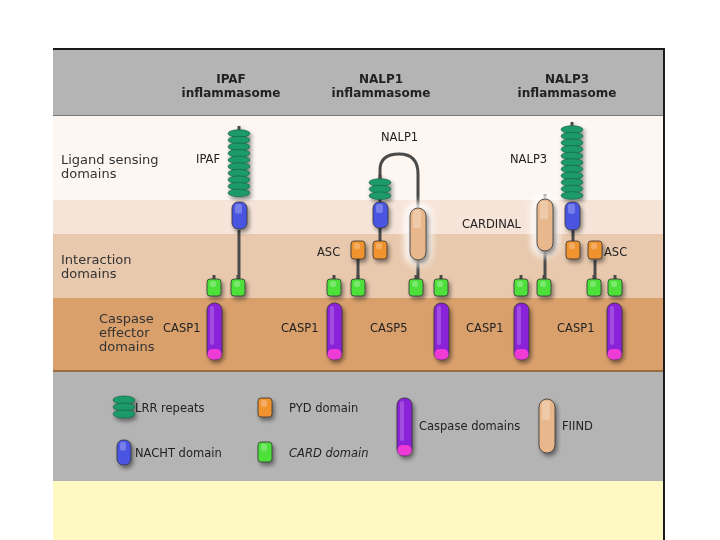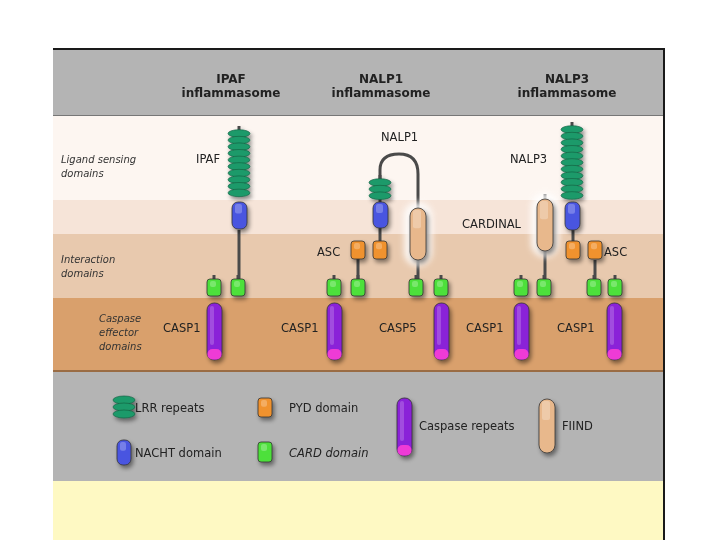--- a/index.html
+++ b/index.html
@@ -1,20 +1,20 @@
 <!DOCTYPE html>
 <html><head>
 <meta charset="utf-8">
 <style>
   html, body { margin:0; padding:0; background:#ffffff; }
   body { width:720px; height:540px; position:relative; overflow:hidden; font-family:"DejaVu Sans", sans-serif; }
   #frame { position:absolute; left:53px; top:48px; width:612px; height:533px; border-top:2px solid #1a1a1a; border-right:2px solid #1a1a1a; border-bottom:1px solid #555; box-sizing:border-box; background:#fef9c3; overflow:hidden;padding-left:39px; }
   .band { position:absolute; left:0; width:100%; }
   .hdr { position:absolute; text-align:center; font-weight:bold; font-size:12px; line-height:14px; color:#222; }
-  .rowlabel { position:absolute; left:8px; font-size:10px; line-height:14px; color:#333;font-style:italic; }
+  .rowlabel { position:absolute; left:8px; font-size:13px; line-height:14px; color:#333; }
   .plabel { position:absolute; font-size:11.5px; color:#222; white-space:nowrap; }
   svg { position:absolute; left:0; top:0; }
   .leglabel { position:absolute; font-size:11.5px; color:#222; white-space:nowrap;text-align:center; }
 </style>
 </head>
 <body>
 
 <div id="frame">
 
   <div class="band" style="top:0;height:65px;background:#b4b4b4;border-bottom:1px solid #777;"></div>
@@ -52,29 +52,29 @@
   </div>
 
   <div class="plabel" style="left:143px;top:102px;">IPAF</div>
   <div class="plabel" style="left:328px;top:80px;">NALP1</div>
   <div class="plabel" style="left:457px;top:102px;">NALP3</div>
   <div class="plabel" style="left:409px;top:167px;">CARDINAL</div>
   <div class="plabel" style="left:264px;top:195px;">ASC</div>
   <div class="plabel" style="left:551px;top:195px;">ASC</div>
   <div class="plabel" style="left:110px;top:271px;">CASP1</div>
   <div class="plabel" style="left:228px;top:271px;">CASP1</div>
-  <div class="plabel" style="left:326px;top:271px;">CASP5</div>
+  <div class="plabel" style="left:317px;top:271px;">CASP5</div>
   <div class="plabel" style="left:413px;top:271px;">CASP1</div>
   <div class="plabel" style="left:504px;top:271px;">CASP1</div>
 
   <div class="leglabel" style="left:82px;top:351px;">LRR repeats</div>
   <div class="leglabel" style="left:82px;top:396px;">NACHT domain</div>
   <div class="leglabel" style="left:236px;top:351px;">PYD domain</div>
   <div class="leglabel" style="left:236px;top:396px;font-style:italic;">CARD domain</div>
-  <div class="leglabel" style="left:366px;top:369px;">Caspase repeats</div>
+  <div class="leglabel" style="left:366px;top:369px;">Caspase domains</div>
   <div class="leglabel" style="left:509px;top:369px;">FIIND</div>
 
   <svg id="shapes" width="612" height="431">
     <defs>
       <filter id="sh" x="-50%" y="-50%" width="200%" height="200%">
         <feDropShadow dx="2" dy="3" stdDeviation="2" flood-color="#000" flood-opacity="0.45"></feDropShadow>
       </filter>
       <filter id="glow" x="-50%" y="-50%" width="200%" height="200%">
         <feGaussianBlur stdDeviation="3"></feGaussianBlur>
       </filter>

